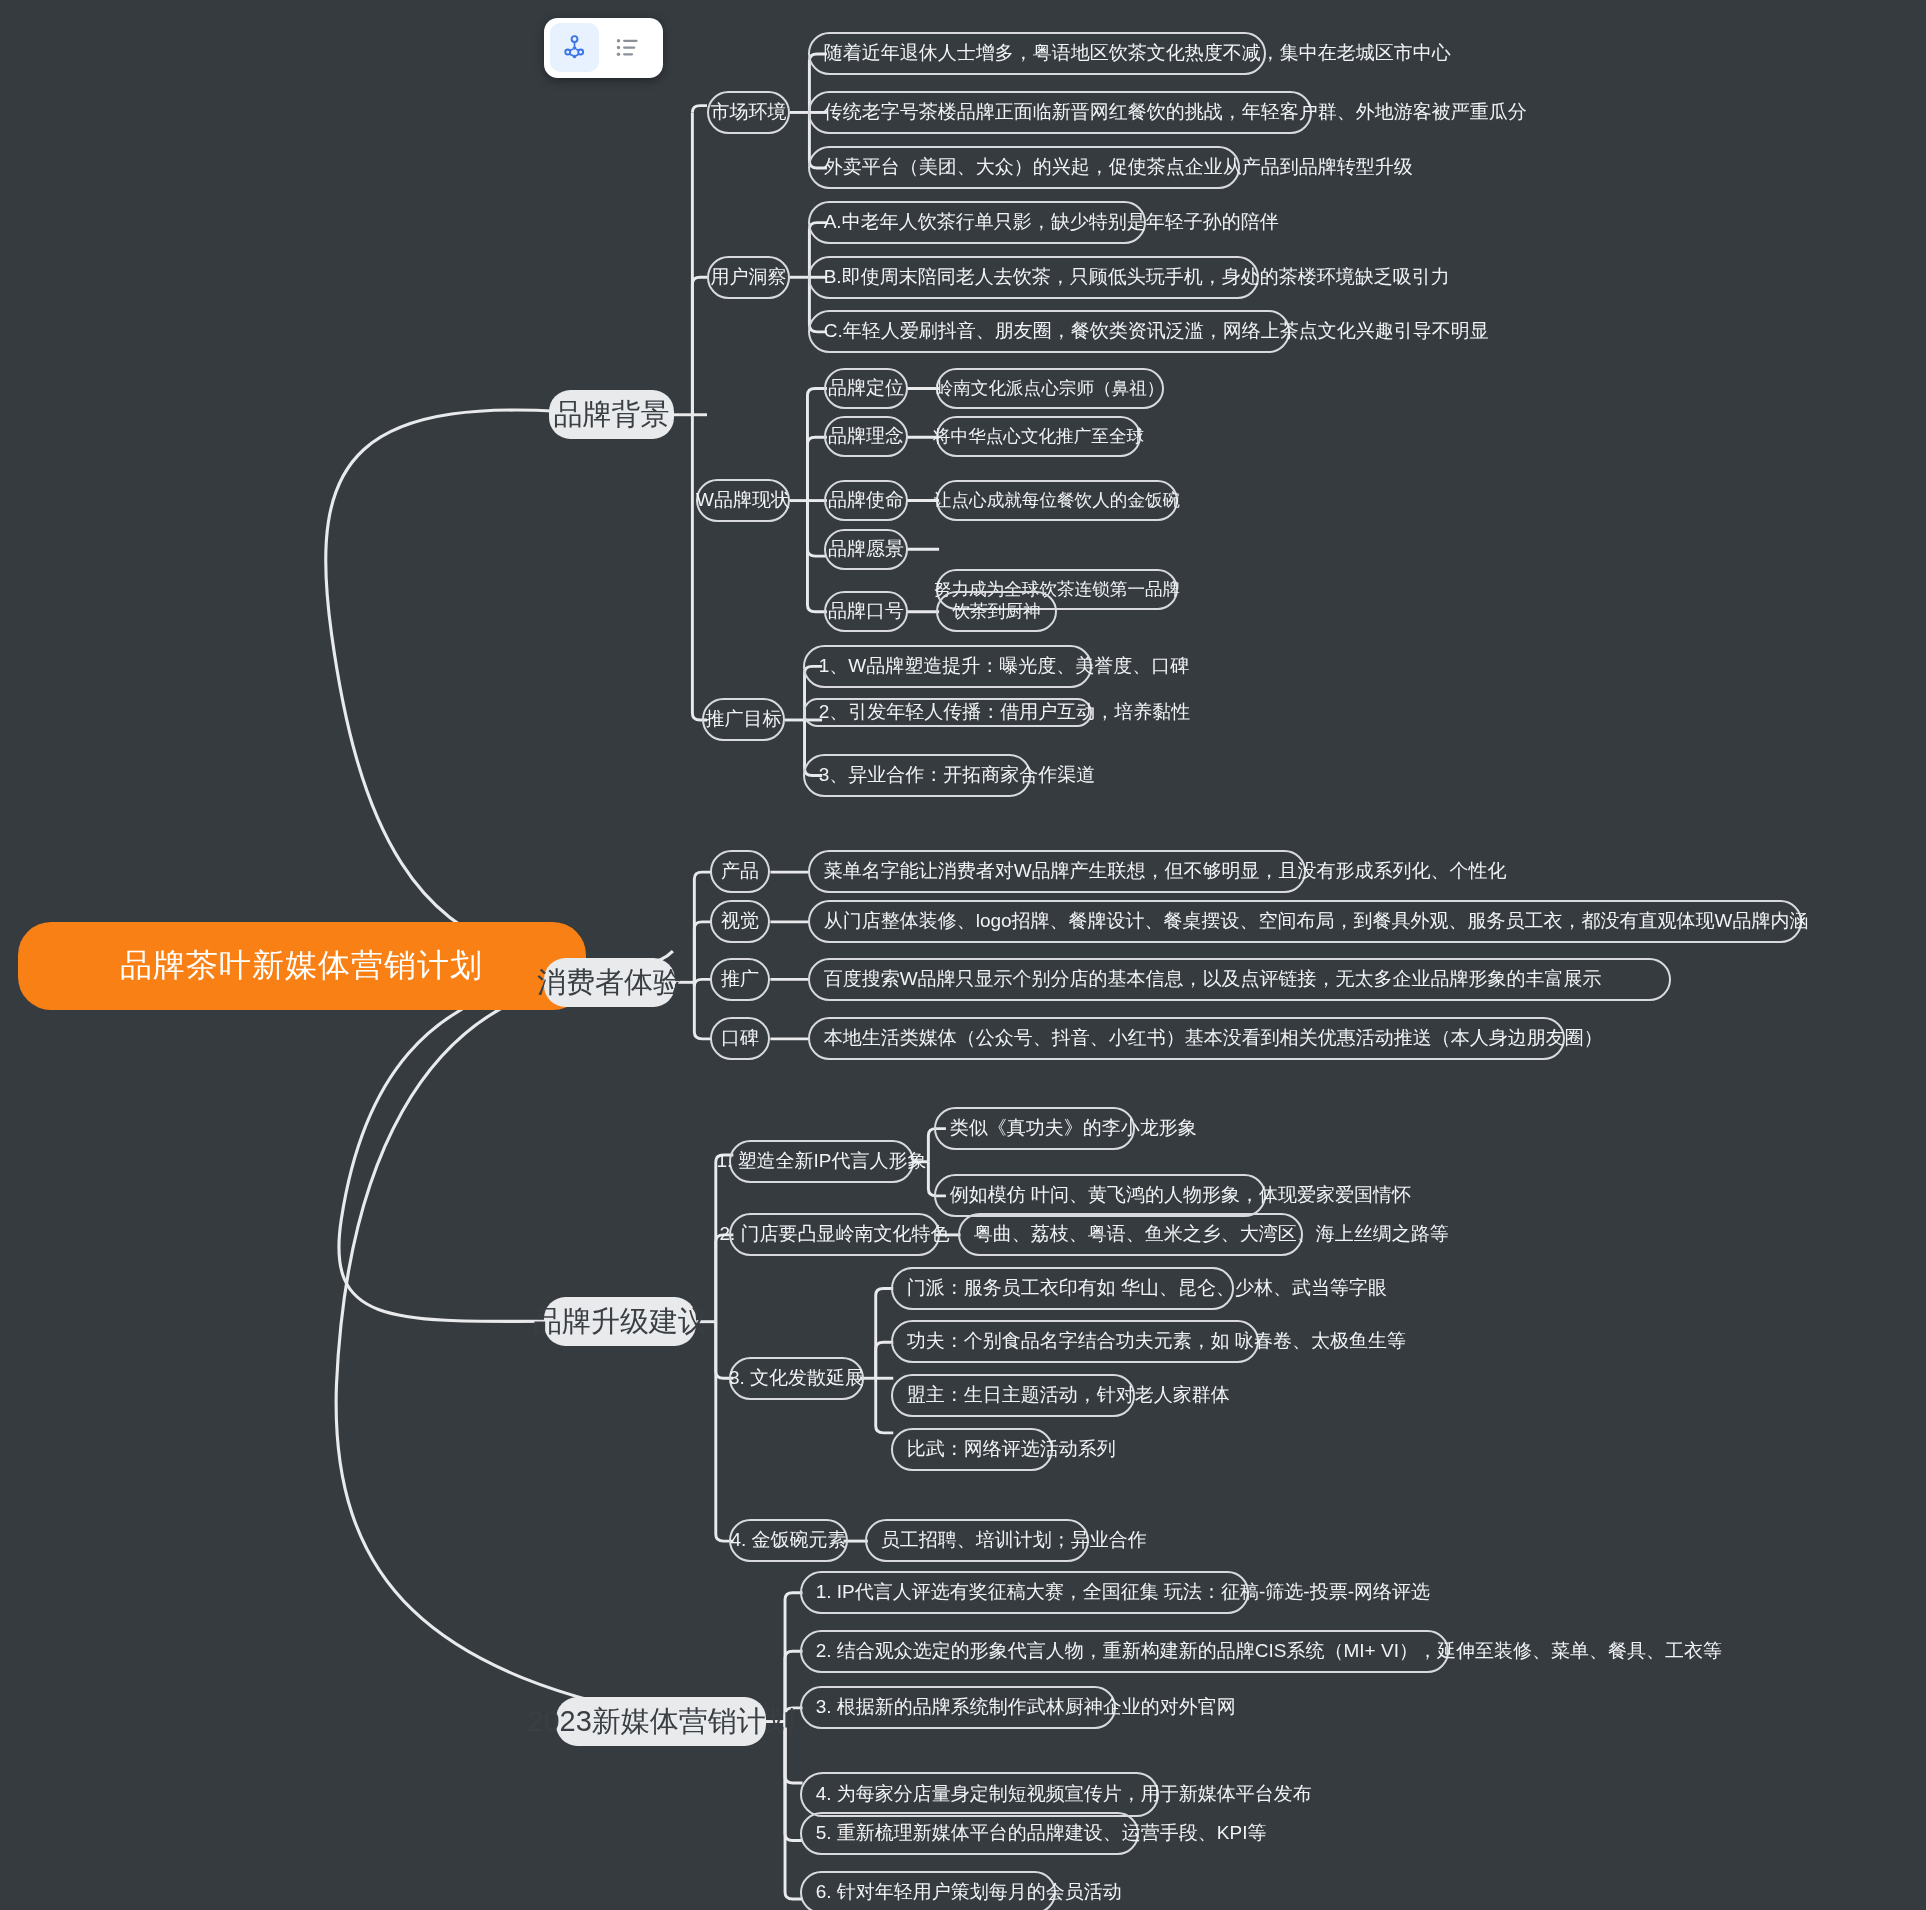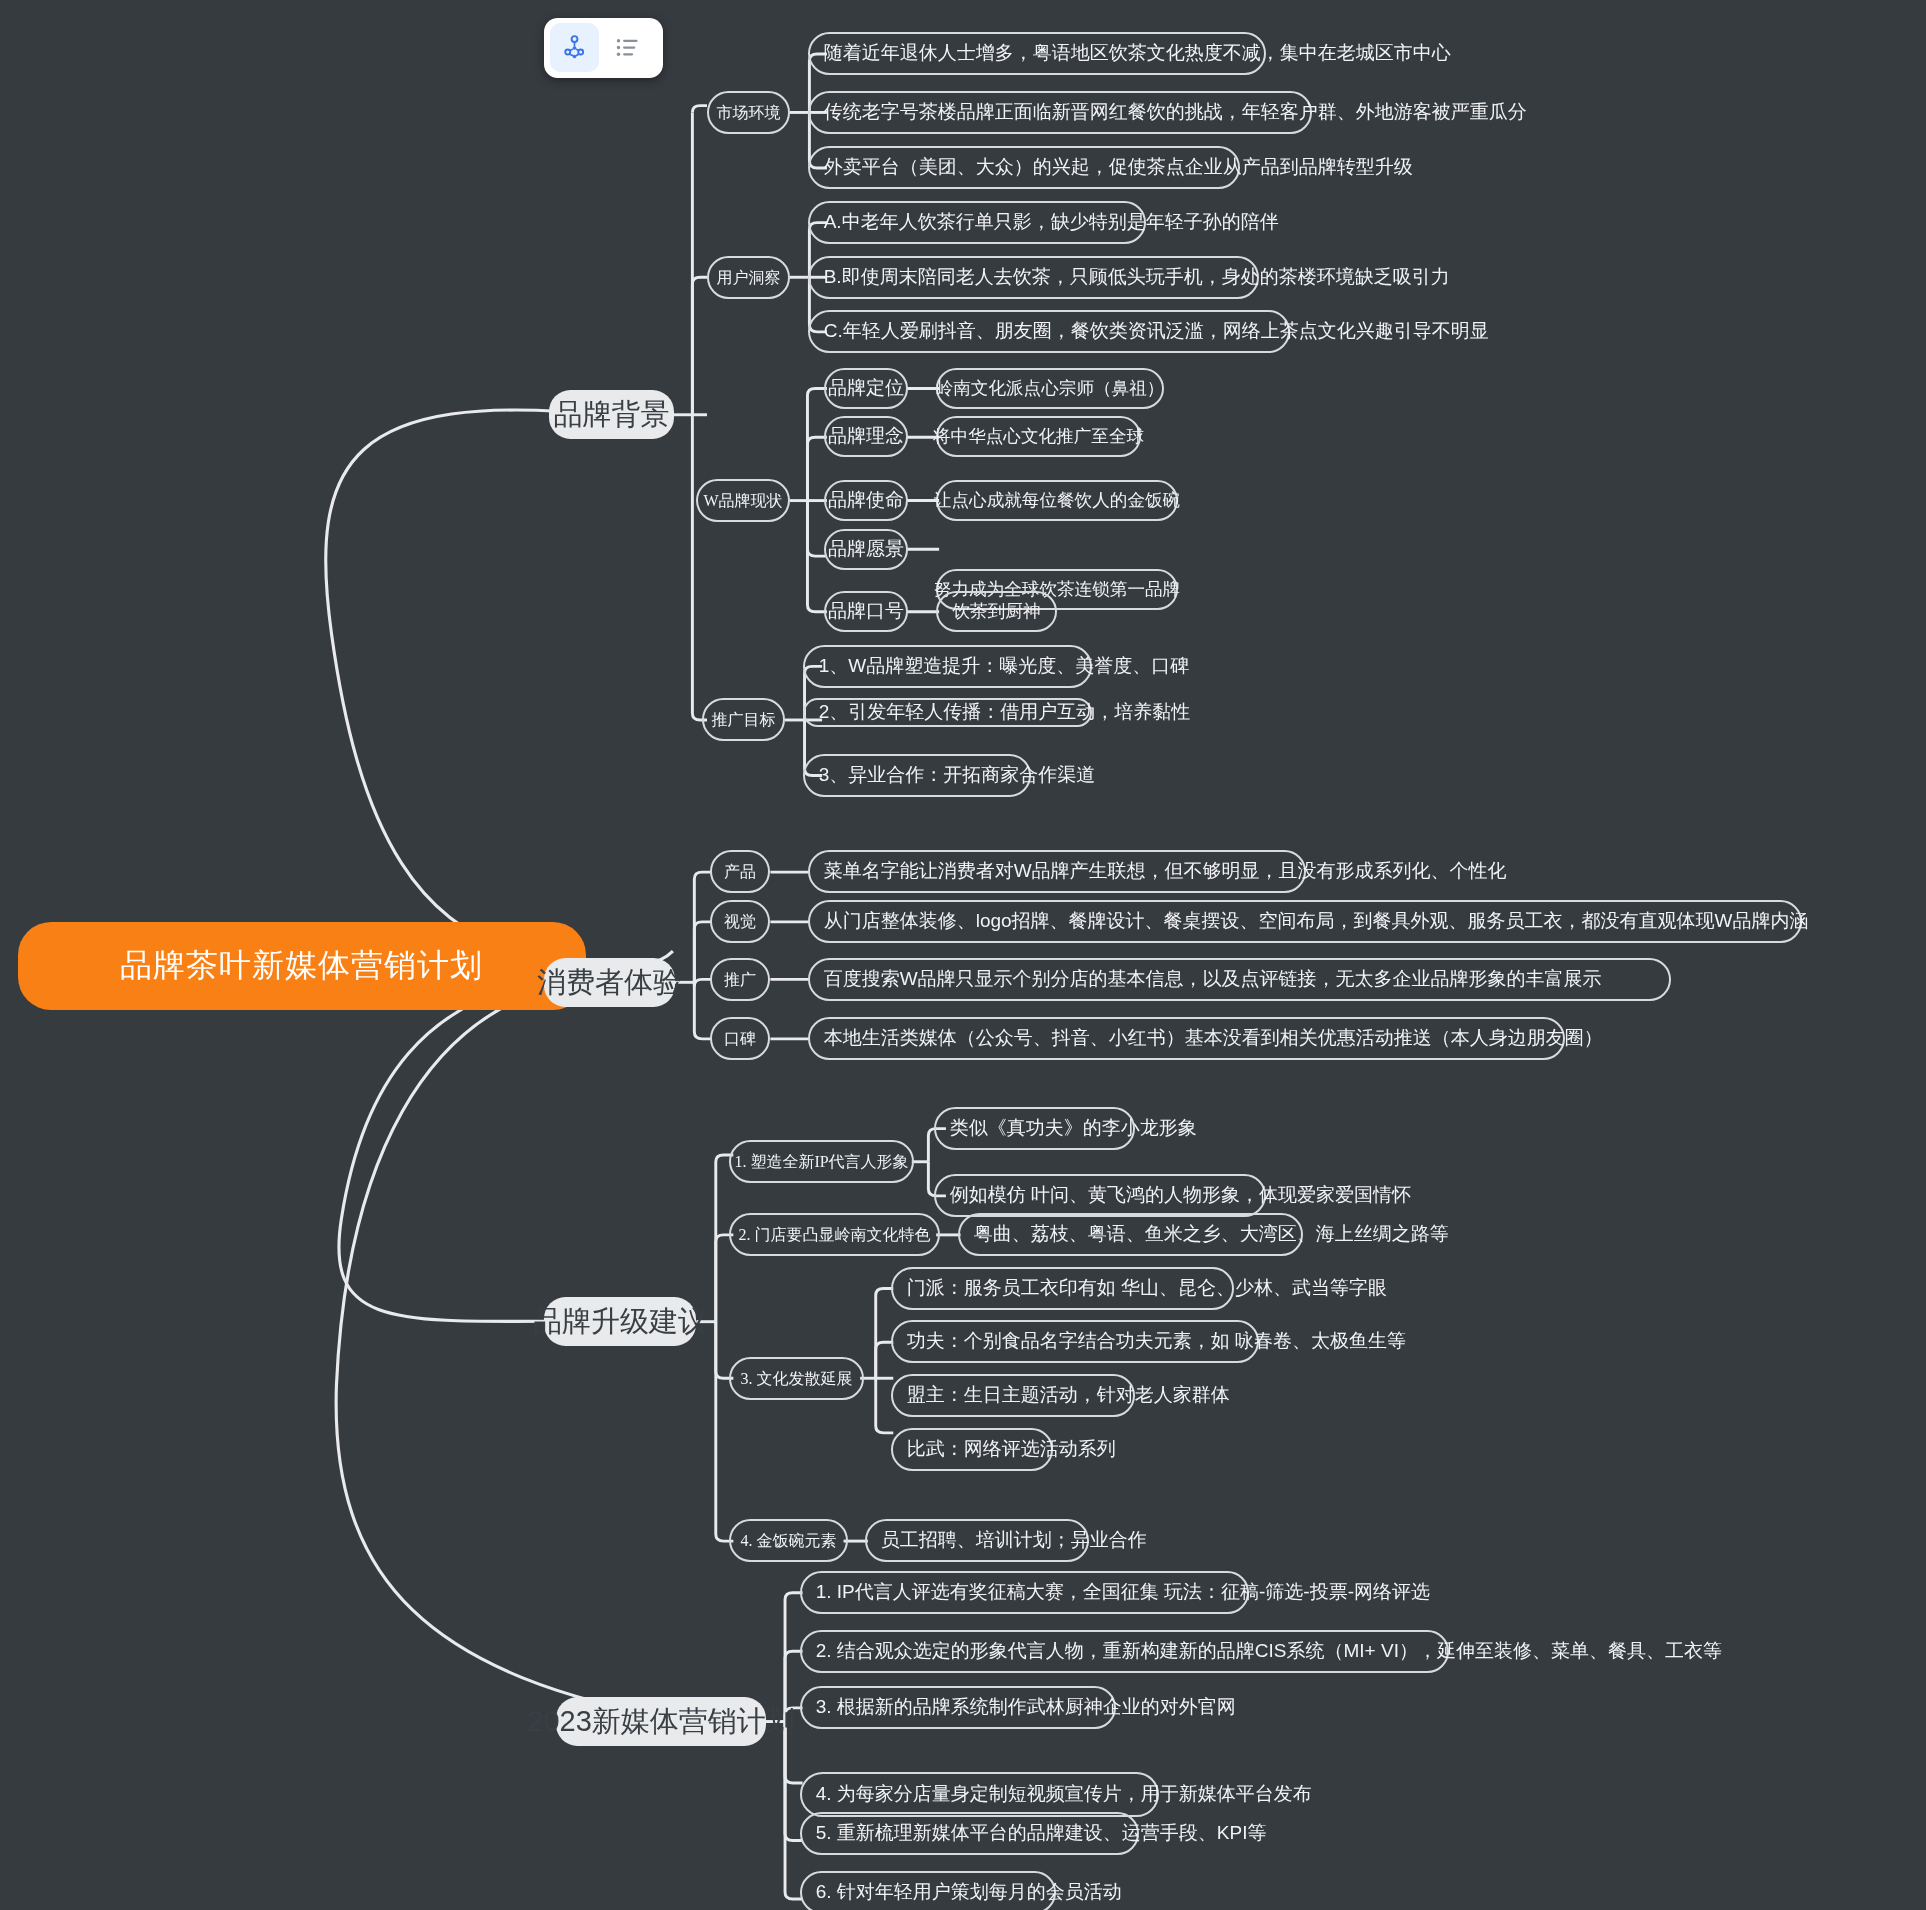--- a/index.html
+++ b/index.html
@@ -85,21 +85,21 @@
   
   .node.lv1 {
     background: #e9eaec;
     border: none;
     color: #3a3f44;
     font-size: 29px;
     border-radius: 21.5px;
   }
 
   
-  .node.lv2 { font-size: 16px; font-family: Liberation Serif, serif; }
+  .node.lv2 { font-size: 19px; }
 
   
   .node.lv3 { font-size: 19px; }
   .node.lv4 { font-size: 17.6px; }
 </style>
 </head>
 <body>
 
 <div id="canvas">
 

